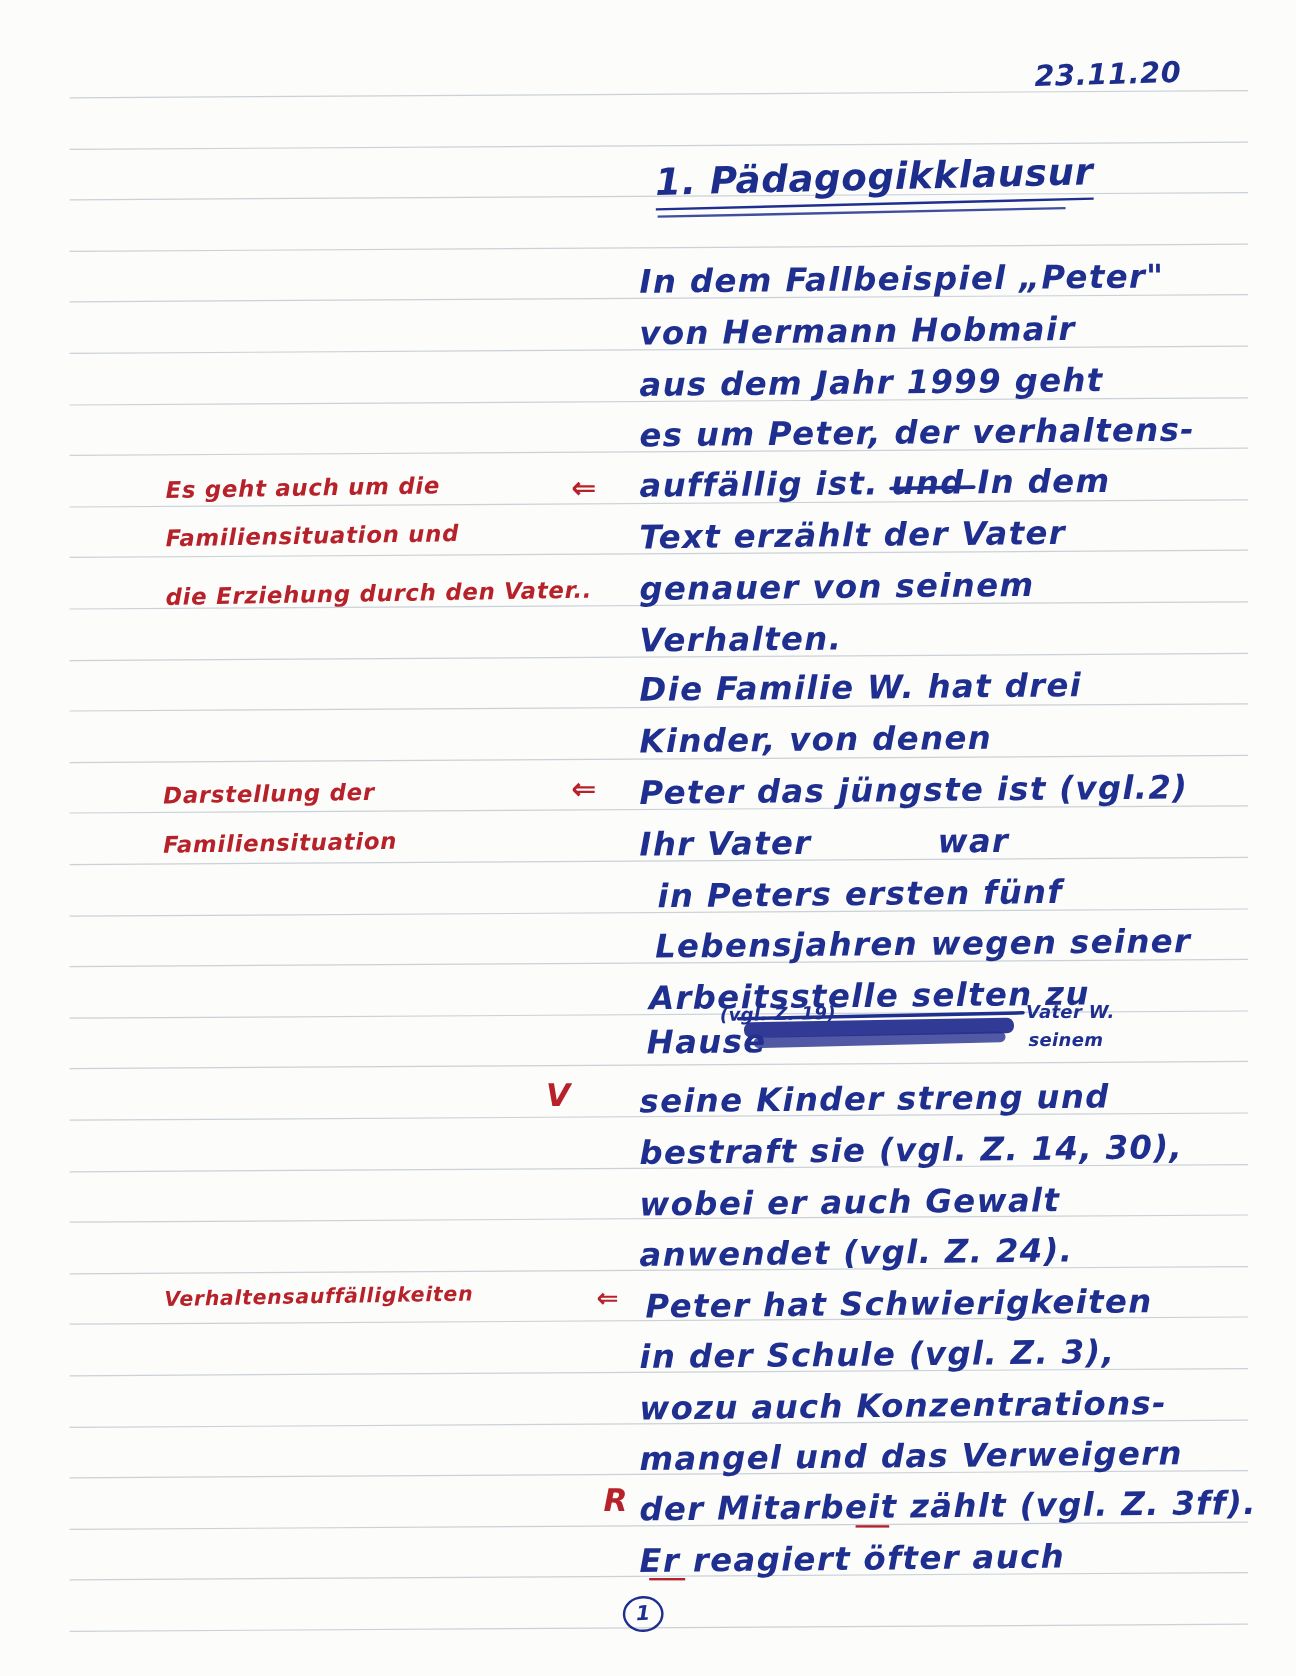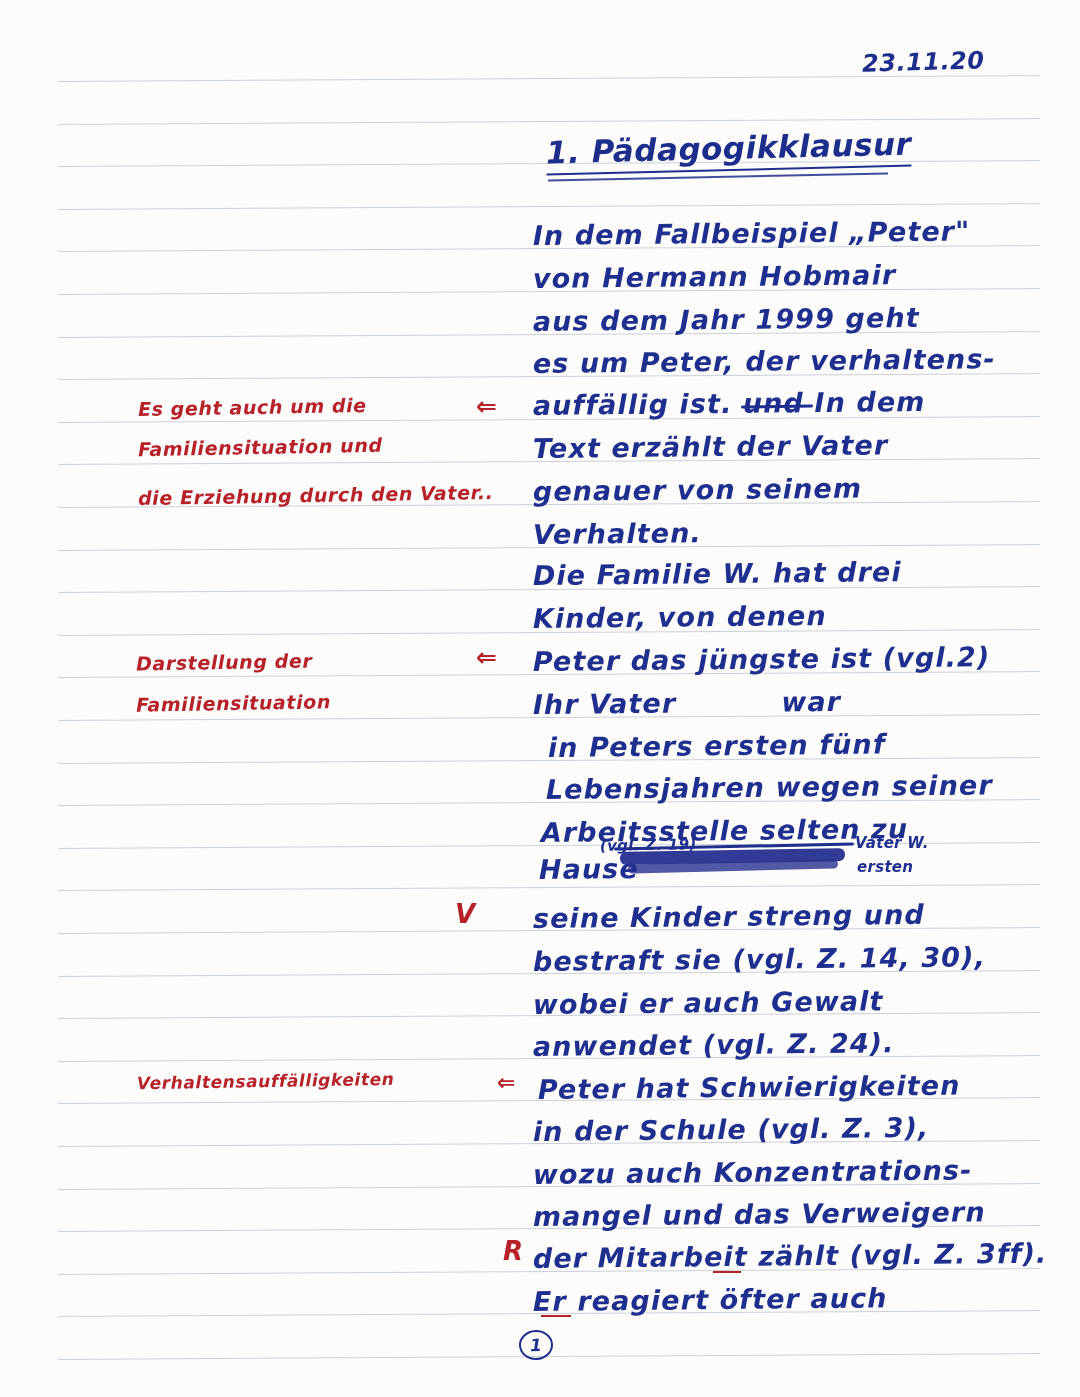--- a/index.html
+++ b/index.html
@@ -230,21 +230,21 @@
   <div class="hw body-line" style="top:1033px">anwendet (vgl. Z. 24).</div>
   <div class="hw body-line" style="top:1076px;left:538px">Peter hat Schwierigkeiten</div>
   <div class="hw body-line" style="top:1118px">in der Schule (vgl. Z. 3),</div>
   <div class="hw body-line" style="top:1161px">wozu auch Konzentrations-</div>
   <div class="hw body-line" style="top:1203px">mangel und das Verweigern</div>
   <div class="hw body-line" style="top:1245px">der Mitarbeit zählt (vgl. Z. 3ff).</div>
   <div class="hw body-line" style="top:1288px">Er reagiert öfter auch</div>
 
   <div class="hw small-ins" style="left:600px;top:836px;transform:rotate(-1deg)">(vgl. Z. 19)</div>
   <div class="hw small-ins" style="left:855px;top:834px">Vater W.</div>
-  <div class="hw small-ins" style="left:857px;top:858px">ersten</div>
+  <div class="hw small-ins" style="left:857px;top:858px">seinem</div>
 
   <div class="strike" style="left:741px;top:405px;width:72px;transform:rotate(-1deg)"></div>
 
   <div class="blob" style="left:620px;top:850px;width:225px;height:13px;transform:rotate(-1deg)"></div>
   <div class="blob" style="left:628px;top:862px;width:210px;height:9px;transform:rotate(-1.4deg);opacity:.8"></div>
   <div class="strike" style="left:614px;top:845px;width:240px;transform:rotate(-1.2deg)"></div>
 
   <div class="hw red ink" style="left:455px;top:899px;font-size:26px">V</div>
   <div class="hw red ink" style="left:503px;top:1236px;font-size:26px">R</div>
 

